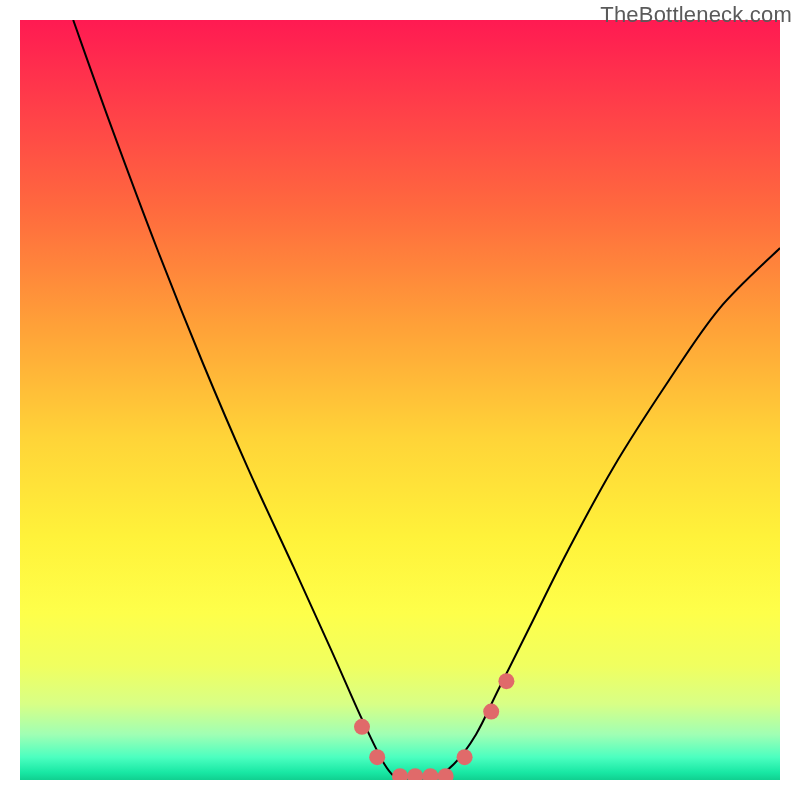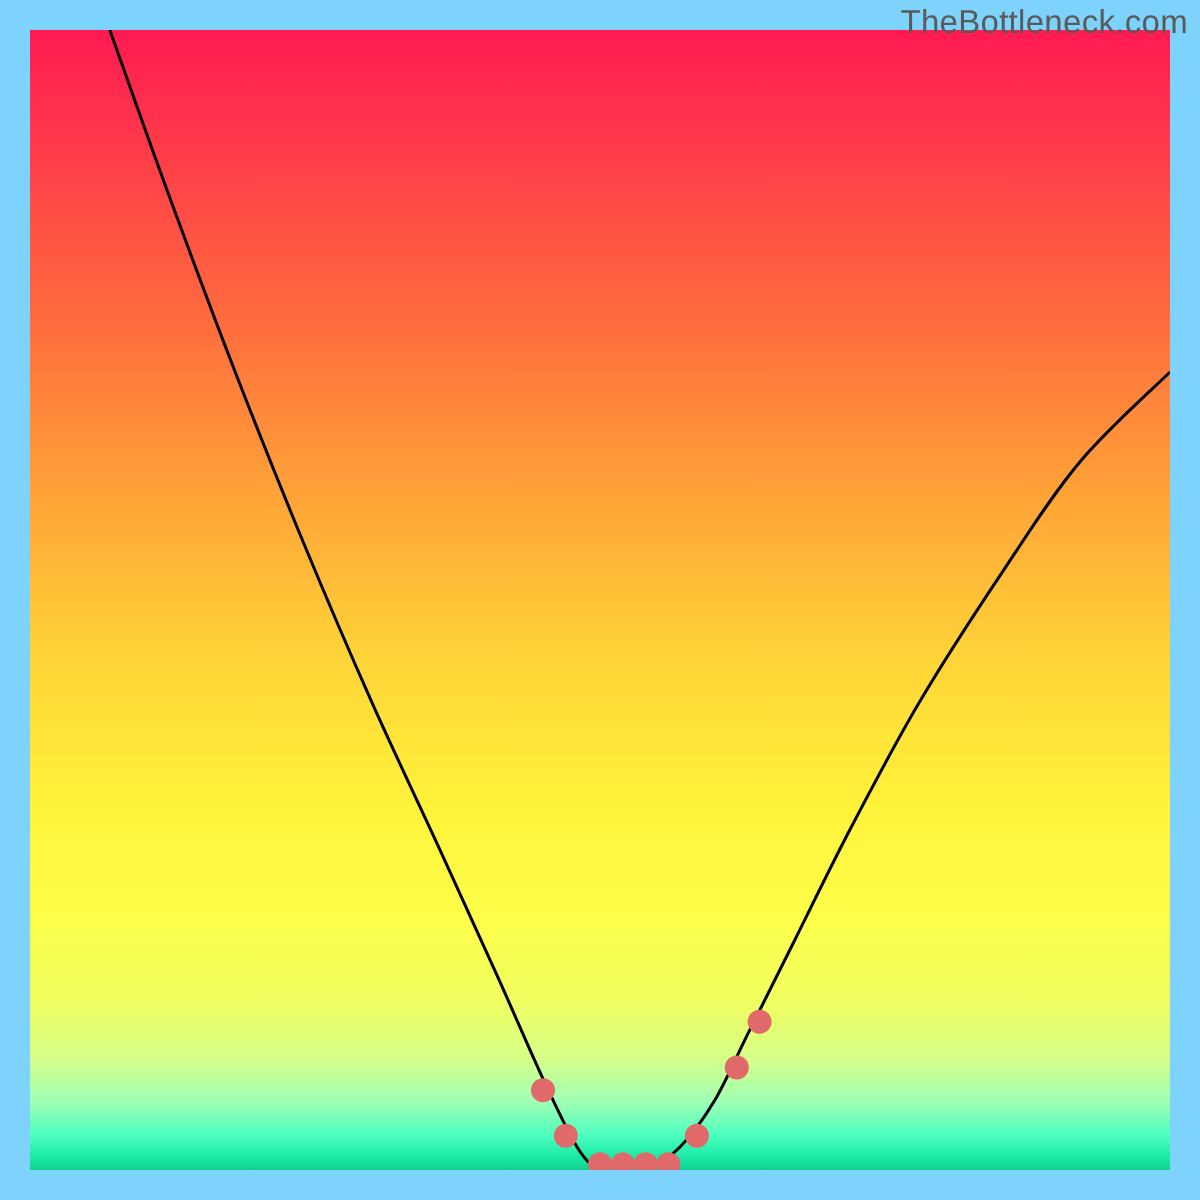--- a/index.html
+++ b/index.html
@@ -9,21 +9,21 @@
     height: 800px;
     background: #000;
     overflow: hidden;
   }
   .frame {
     position: absolute;
     left: 0;
     top: 0;
     width: 800px;
     height: 800px;
-    background: #7dd3fc;
+    background: #ffffff;
   }
   .plot {
     position: absolute;
     left: 20px;
     top: 20px;
     width: 760px;
     height: 760px;
     background: linear-gradient(to bottom,
       #ff1a52 0%,
       #ff3a4a 10%,

